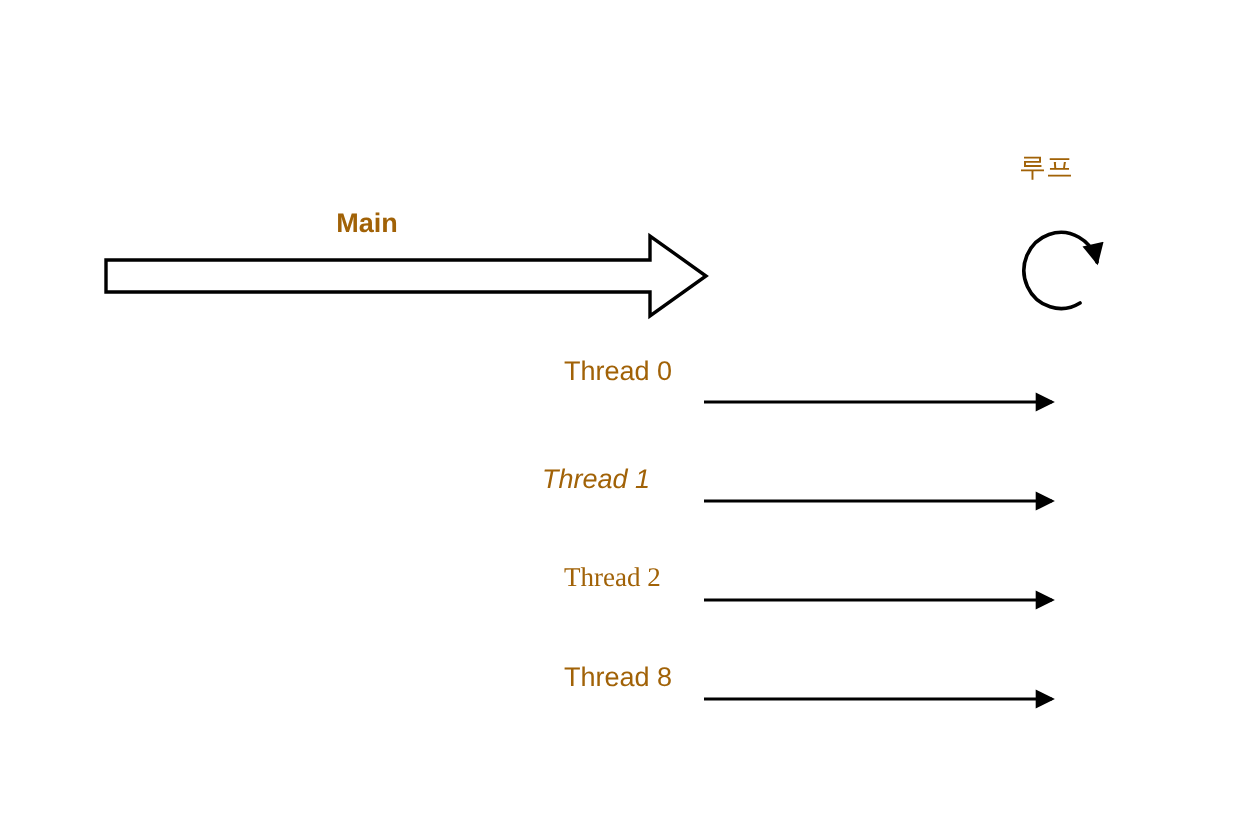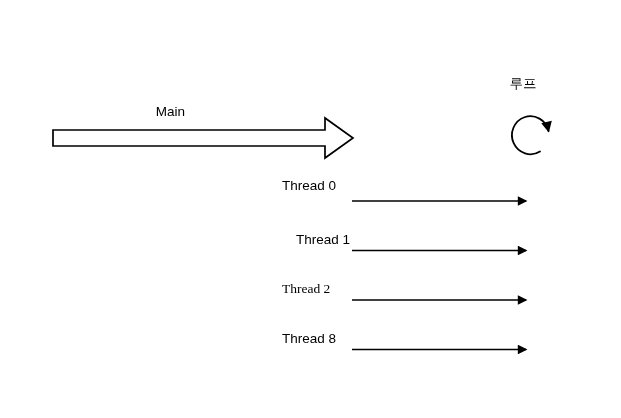--- a/index.html
+++ b/index.html
@@ -16,21 +16,21 @@
     position: absolute;
     left: 0; top: 0;
     width: 621px; height: 418px;
     display: block;
   }
   .label {
     position: absolute;
     font-size: 13.5px;
     line-height: 15px;
     white-space: nowrap;
-    color: #000000;
+    color: #a16207;
   }
   .label.center { text-align: center; }
 </style>
 </head>
 <body>
 
 <div class="canvas">
 
   <svg class="layer" viewBox="0 0 621 418" xmlns="http://www.w3.org/2000/svg">
     <defs>
@@ -42,25 +42,25 @@
     <polygon points="53,130 325,130 325,118 353,138 325,158 325,146 53,146" fill="#ffffff" stroke="#000000" stroke-width="1.7" stroke-linejoin="miter"></polygon>
 
     <path d="M 540 151.5 A 18.5 19 0 1 1 548.5 131" fill="none" stroke="#000000" stroke-width="1.8" stroke-linecap="round" marker-end="url(#ah)"></path>
 
     <line x1="352" y1="201" x2="526" y2="201" stroke="#000000" stroke-width="1.6" marker-end="url(#ah)"></line>
     <line x1="352" y1="250.5" x2="526" y2="250.5" stroke="#000000" stroke-width="1.6" marker-end="url(#ah)"></line>
     <line x1="352" y1="300" x2="526" y2="300" stroke="#000000" stroke-width="1.6" marker-end="url(#ah)"></line>
     <line x1="352" y1="349.5" x2="526" y2="349.5" stroke="#000000" stroke-width="1.6" marker-end="url(#ah)"></line>
   </svg>
 
-  <div class="label center" style="left:130px; top:104px; width:81px;">Main</div>
+  <div class="label center" style="left:143px; top:104px; width:81px;font-weight:bold;">Main</div>
 
   <div class="label center" style="left:483px; top:76px; width:80px;">루프</div>
 
   <div class="label" style="left:282px; top:178px;">Thread 0</div>
 
-  <div class="label" style="left:296px; top:231.5px;">Thread 1</div>
+  <div class="label" style="left:271px; top:231.5px;font-style:italic;">Thread 1</div>
 
   <div class="label" style="left:282px; top:281px;font-family:Liberation Serif, serif;">Thread 2</div>
 
   <div class="label" style="left:282px; top:330.5px;">Thread 8</div>
 
 </div>
 
 </body></html>

